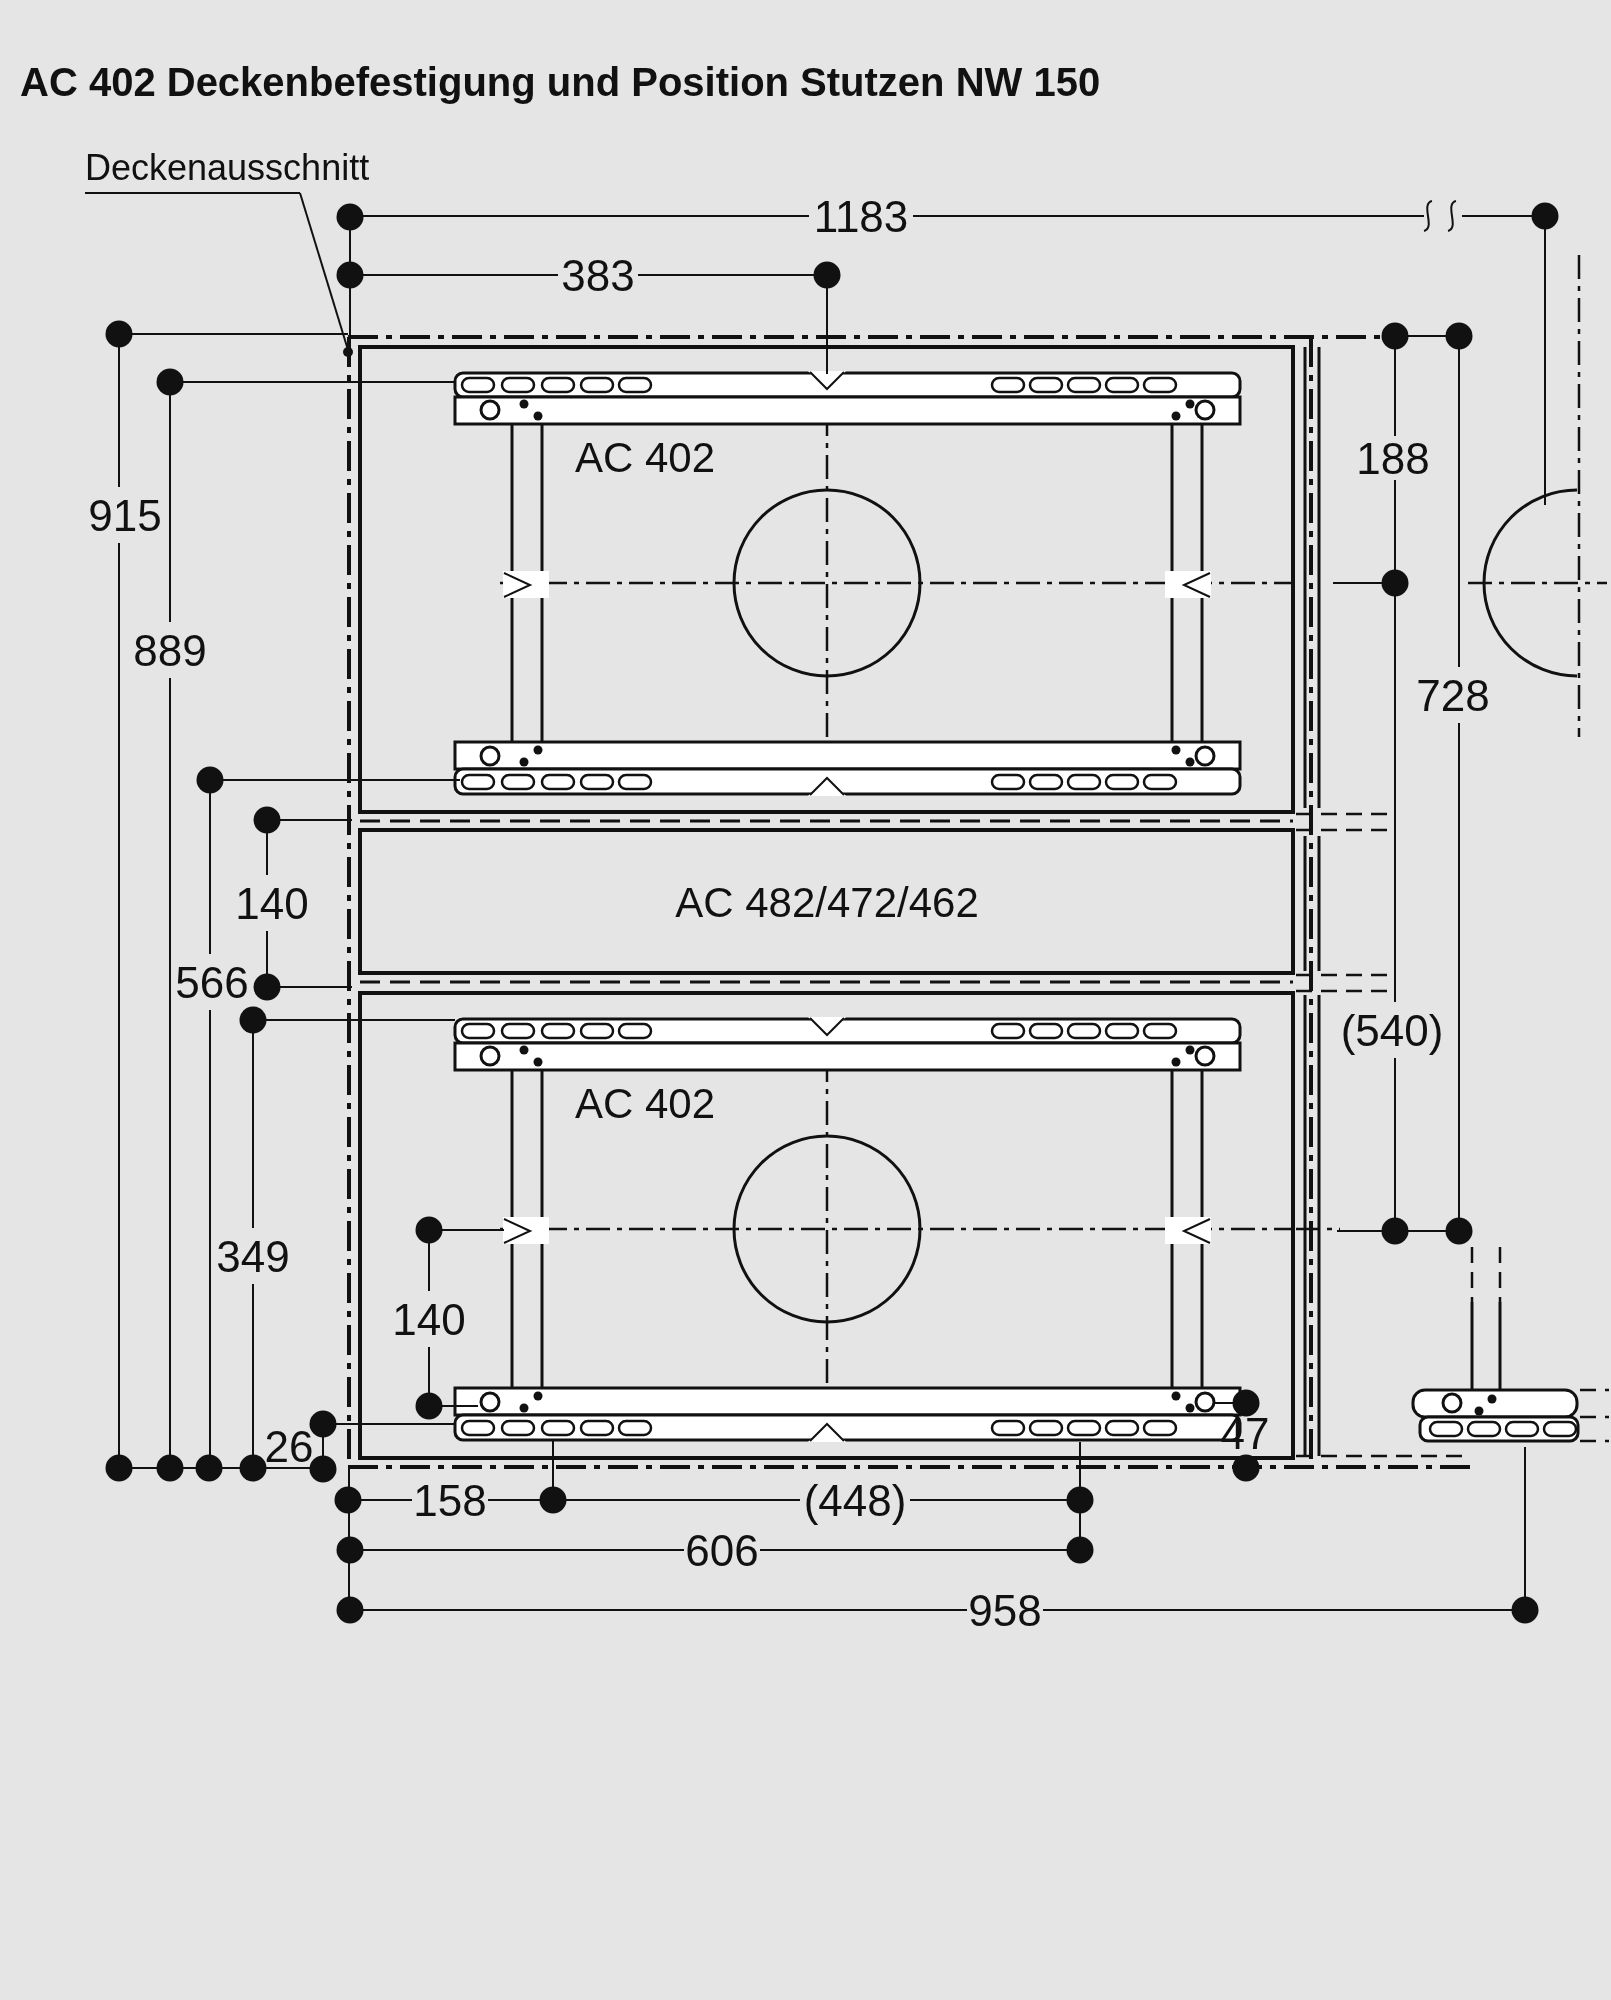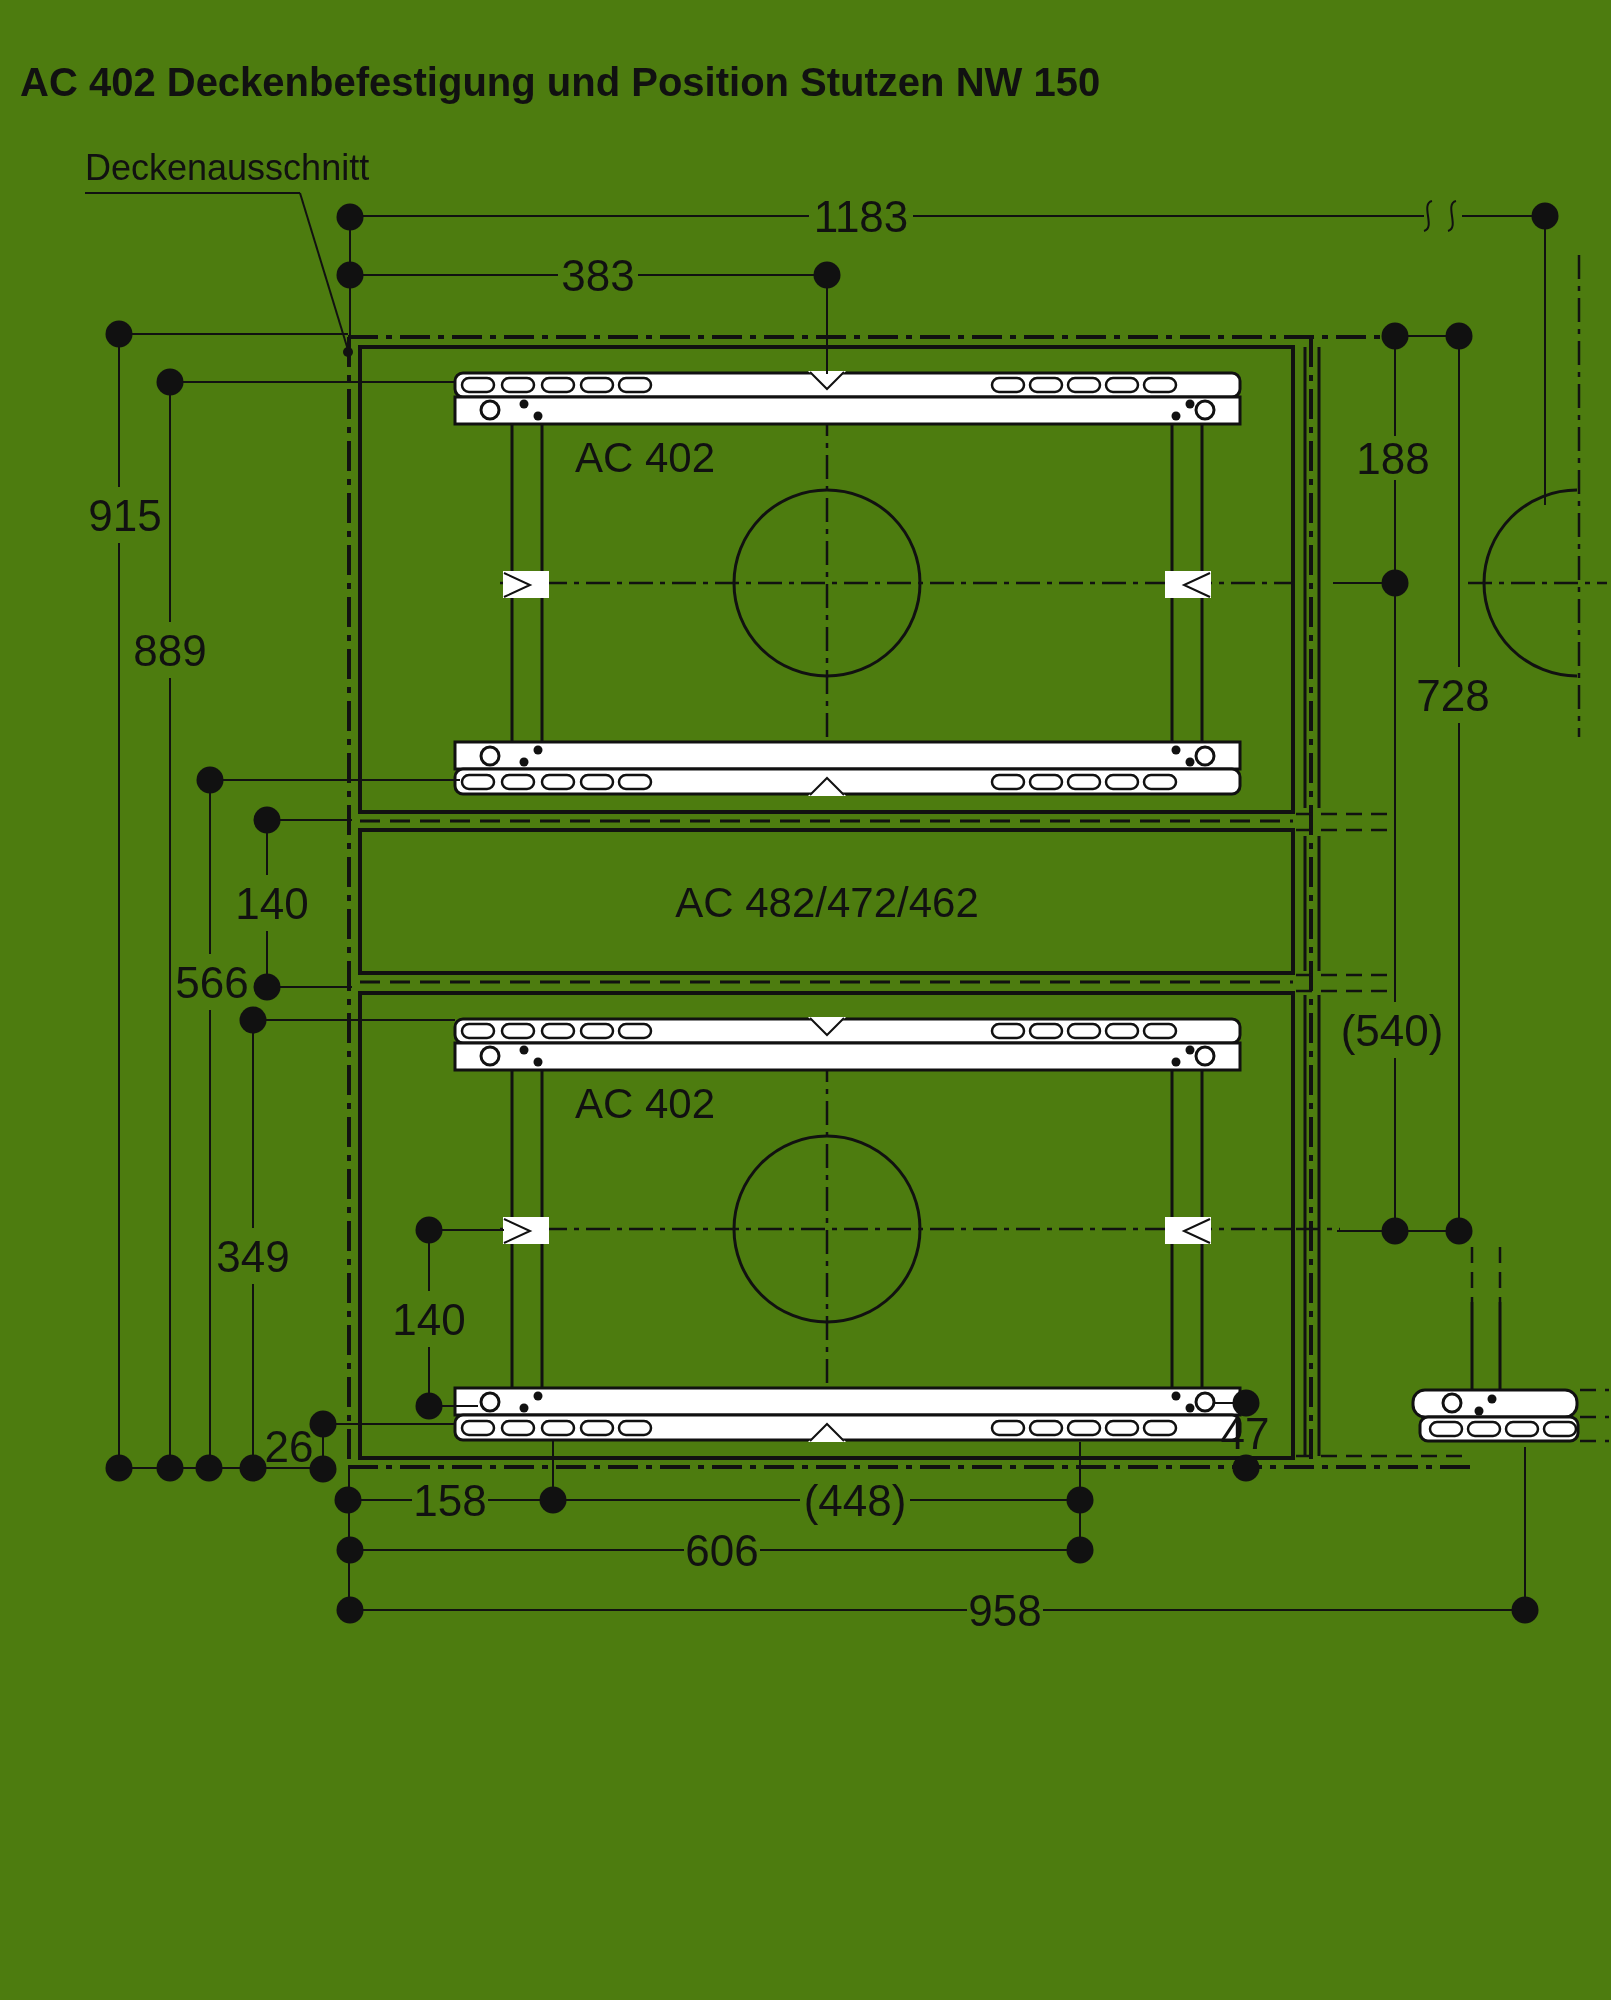--- a/index.html
+++ b/index.html
@@ -1,16 +1,16 @@
 <!DOCTYPE html>
 <html><head>
 <meta charset="utf-8">
 <style>
   html,body{margin:0;padding:0;background:#fff;}
-  #stage{position:relative;width:1611px;height:2000px;background:#4d7c0f;overflow:hidden;}
+  #stage{position:relative;width:1611px;height:2000px;background:#e5e5e5;overflow:hidden;}
   svg{position:absolute;left:0;top:0;}
   text{font-family:"Liberation Sans","DejaVu Sans",sans-serif;fill:#111;}
   .ttl{font-size:40px;font-weight:bold;}
   .lbl{font-size:36px;}
   .unitlbl{font-size:42px;}
   .dim{font-size:44px;text-anchor:middle;}
   .thin{stroke:#111;stroke-width:2;fill:none;}
   .med{stroke:#111;stroke-width:3;fill:none;}
   .thick{stroke:#111;stroke-width:4;fill:none;}
   .rail{stroke:#111;stroke-width:3;fill:#fff;}

